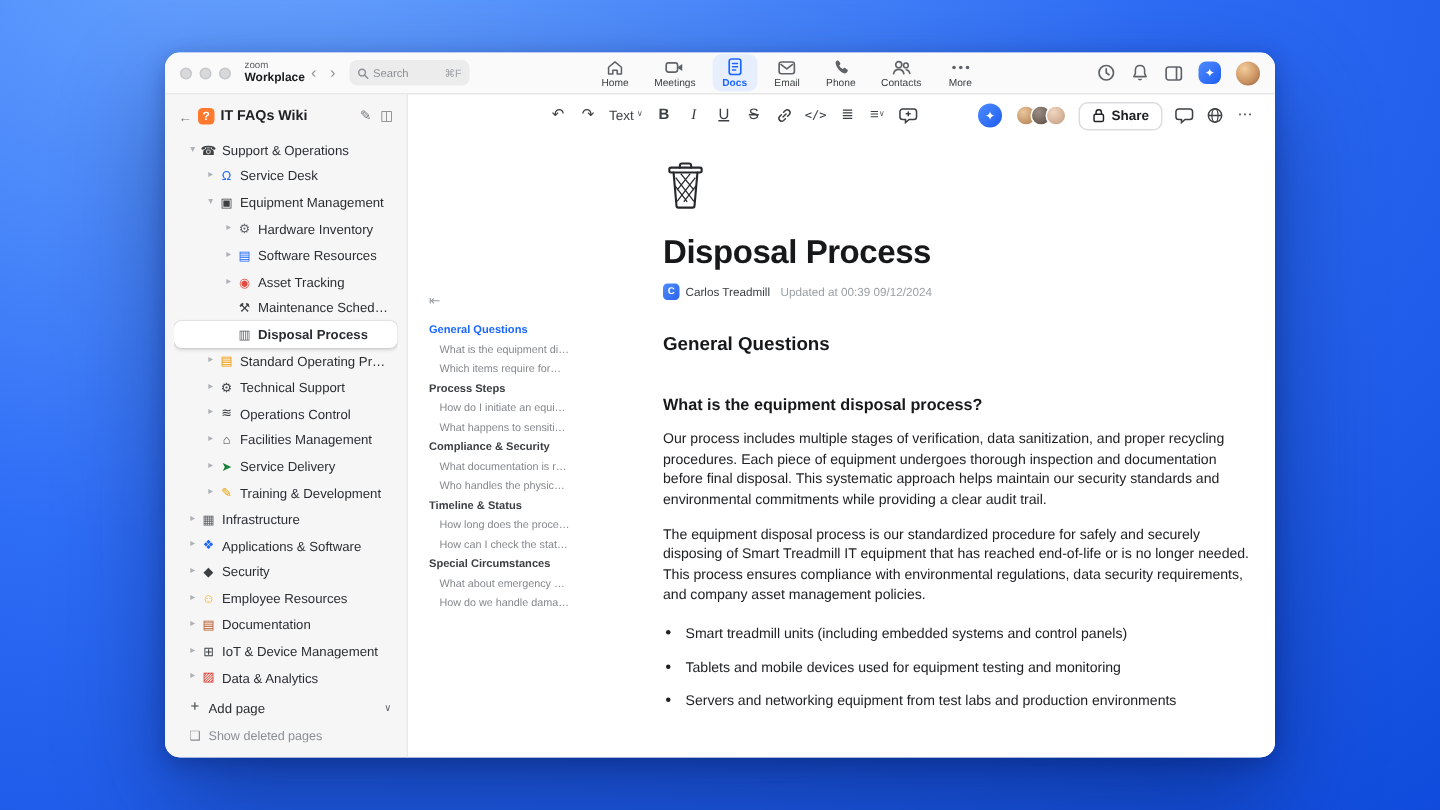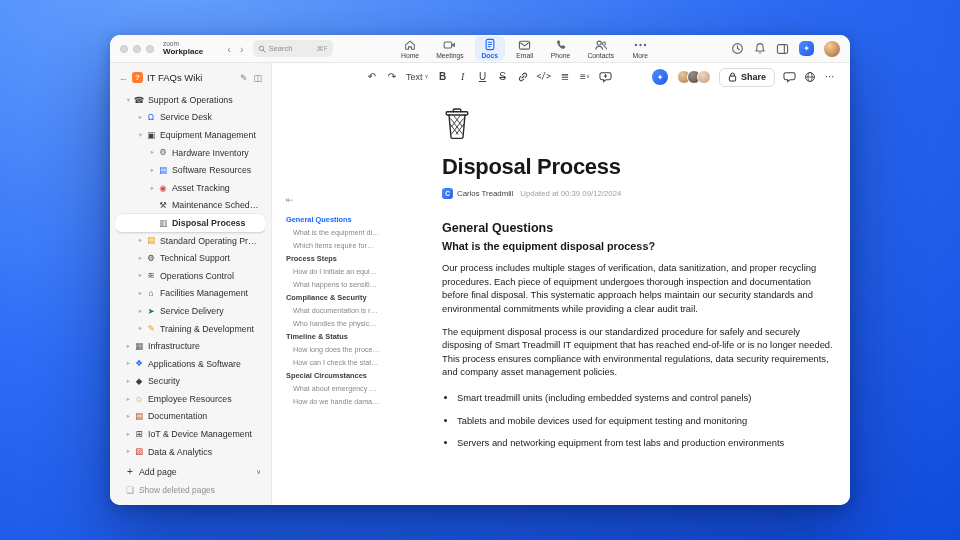--- a/index.html
+++ b/index.html
@@ -5,21 +5,21 @@
 *{margin:0;padding:0;box-sizing:border-box}
 html,body{width:960px;height:540px;overflow:hidden}
 body{position:relative;font-family:"Liberation Sans","DejaVu Sans",sans-serif;
 background:radial-gradient(130% 160% at 18% -10%, #6aa6ff 0%, #2e6df6 48%, #0b46d8 100%);}
 .window{position:absolute;left:110px;top:35px;width:740px;height:470px;background:#fff;border-radius:10px;
 box-shadow:0 30px 70px rgba(2,20,80,.45),0 4px 14px rgba(2,20,80,.3);overflow:hidden;display:flex;flex-direction:column}
 
 .titlebar{height:28px;background:#fafafa;border-bottom:1px solid #e7e7e8;display:flex;align-items:center;padding:0 10px;position:relative;flex:none}
 .dots{display:flex;gap:5px;margin-right:9px}
 .dot{width:8px;height:8px;border-radius:50%;background:#d8d9db;border:1px solid #c6c7ca}
-.logo{line-height:1;margin-right:24px}
+.logo{line-height:1;margin-right:4px}
 .logo .l1{font-size:6.5px;color:#5f6368}
 .logo .l2{font-size:8px;font-weight:700;color:#1b1c1e}
 .navarrows{display:flex;gap:9px;color:#8f9296;font-size:11px;margin-right:9px}
 .search-pill{width:80px;height:17px;background:#ececed;border-radius:5px;display:flex;align-items:center;padding:0 5px;gap:3px}
 .search-pill .stext{font-size:7.5px;color:#8a8f94}
 .search-pill .kbd{margin-left:auto;font-size:7px;color:#9ca1a6}
 .tabs{position:absolute;left:285px;top:0;height:100%;display:flex;align-items:center;gap:5px}
 .tab{display:flex;flex-direction:column;align-items:center;justify-content:center;gap:1px;padding:2px 6px;border-radius:6px;min-width:30px}
 .tab .tlabel{font-size:6.8px;color:#3c4043}
 .tab.active{background:#e7efff}
@@ -28,21 +28,21 @@
 .tb-right{margin-left:auto;display:flex;align-items:center;gap:10px}
 .ai-chip{width:15px;height:15px;border-radius:5px;background:linear-gradient(135deg,#4f8dff,#1d5cf0);display:flex;align-items:center;justify-content:center;font-size:8px}
 .tb-avatar{width:16px;height:16px;border-radius:50%;background:radial-gradient(circle at 35% 30%,#f3cf9b,#c98f5f 60%,#8a5a3a)}
 
 .main{flex:1;display:flex;min-height:0}
 .sidebar{width:162px;background:#f6f6f7;border-right:1px solid #e9e9ea;display:flex;flex-direction:column;padding:6px;flex:none}
 .sb-head{display:flex;align-items:center;gap:4px;padding:3px 3px 8px}
 .sb-back{font-size:9px}
 .wiki-chip{width:11px;height:11px;border-radius:3px;background:#ff7a2f;display:flex;align-items:center;justify-content:center;flex:none}
 .wiki-chip span{font-size:8px;font-weight:700}
-.sb-title{font-size:9.5px;font-weight:400;color:#202124;flex:1;white-space:nowrap;overflow:hidden}
+.sb-title{font-size:9.5px;font-weight:700;color:#202124;flex:1;white-space:nowrap;overflow:hidden}
 .sb-act{display:flex;gap:6px;font-size:9px}
 .tree{flex:1;overflow:hidden}
 .row{display:flex;align-items:center;height:17.6px;border-radius:5px;padding-right:4px}
 .row .chev{width:9px;text-align:center;font-size:6.5px;flex:none;line-height:1}
 .row .ic{width:12px;font-size:8.5px;text-align:center;flex:none;line-height:1}
 .row .lbl{font-size:8.8px;color:#2b2e31;margin-left:3px;white-space:nowrap;overflow:hidden;text-overflow:ellipsis}
 .lvl0{padding-left:8px}.lvl1{padding-left:20px}.lvl2{padding-left:32px}
 .row.sel{background:#fff;box-shadow:0 1px 2.5px rgba(0,0,0,.14),0 0 0 .5px #e4e4e5}
 .row.sel .lbl{font-weight:700}
 .sb-foot .row{height:18px;padding-left:8px}
@@ -72,21 +72,21 @@
 .os{font-size:7.4px;color:#3c4043;font-weight:700;line-height:13px;white-space:nowrap;overflow:hidden;text-overflow:ellipsis}
 .outline .active{color:#1a66ff}
 
 .doc{position:absolute;left:170px;top:16px;width:398px}
 .doc-title{font-size:22px;font-weight:800;color:#17181a;letter-spacing:-.3px;margin-top:10px}
 .byline{display:flex;align-items:center;gap:4px;margin-top:8px}
 .bav{width:11px;height:11px;border-radius:3px;background:linear-gradient(135deg,#4f8dff,#2a63e8);color:#fff;font-size:6.5px;font-weight:700;display:flex;align-items:center;justify-content:center;flex:none}
 .bname{font-size:7.8px;color:#3c4043}
 .bupd{font-size:7.8px;color:#9aa0a6;margin-left:3px}
 .h2{font-size:12.5px;font-weight:700;color:#17181a;margin-top:22px}
-.h3{font-size:10.8px;font-weight:700;color:#17181a;margin-top:5px}
+.h3{font-size:10.8px;font-weight:700;color:#17181a;margin-top:28px}
 .h3b{margin-top:30px}
 .p{font-size:9.4px;line-height:1.45;color:#202124;margin-top:9px}
 .bullets{margin-top:13px;padding-left:15px}
 .bullets li{font-size:9.4px;color:#202124;margin-bottom:11.5px}
 svg{flex:none}
 </style>
 </head>
 <body>
 
 <div class="window">

